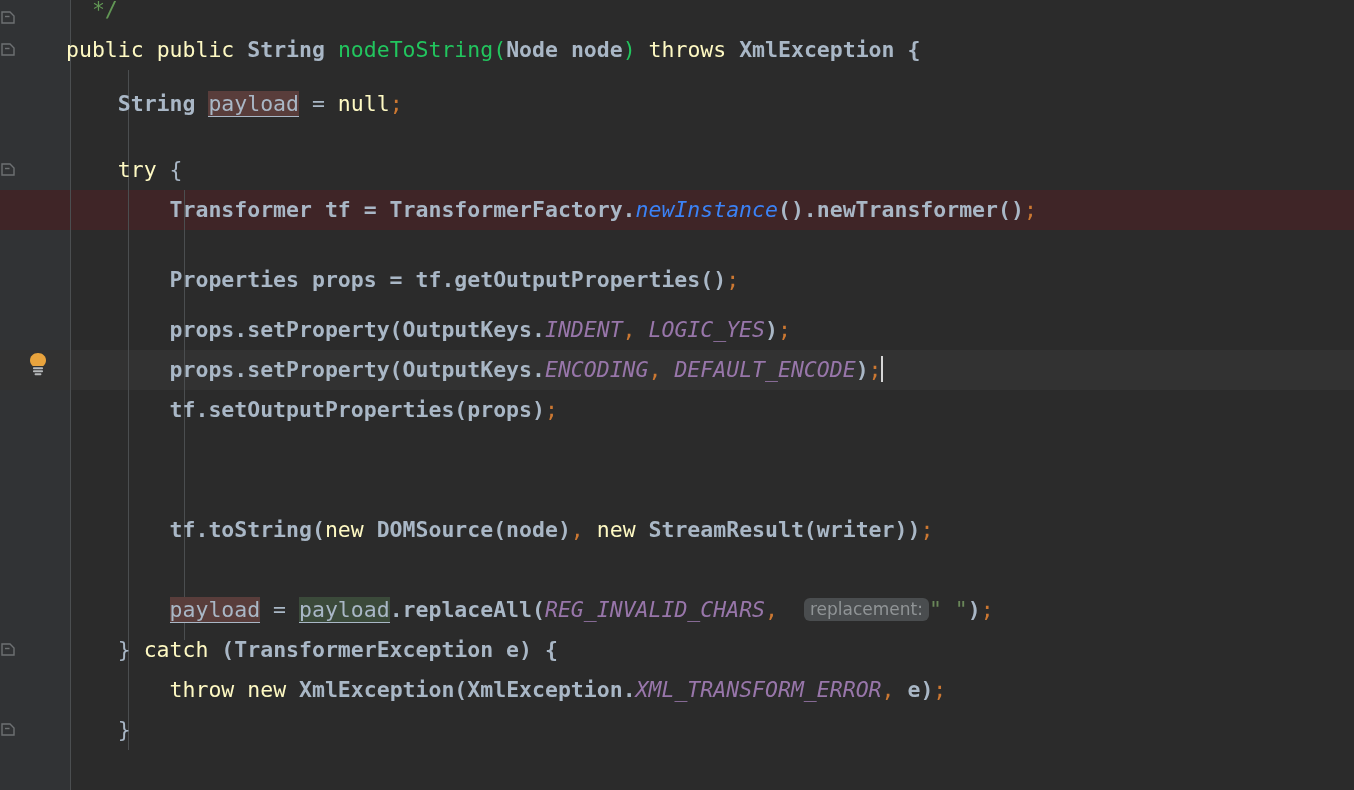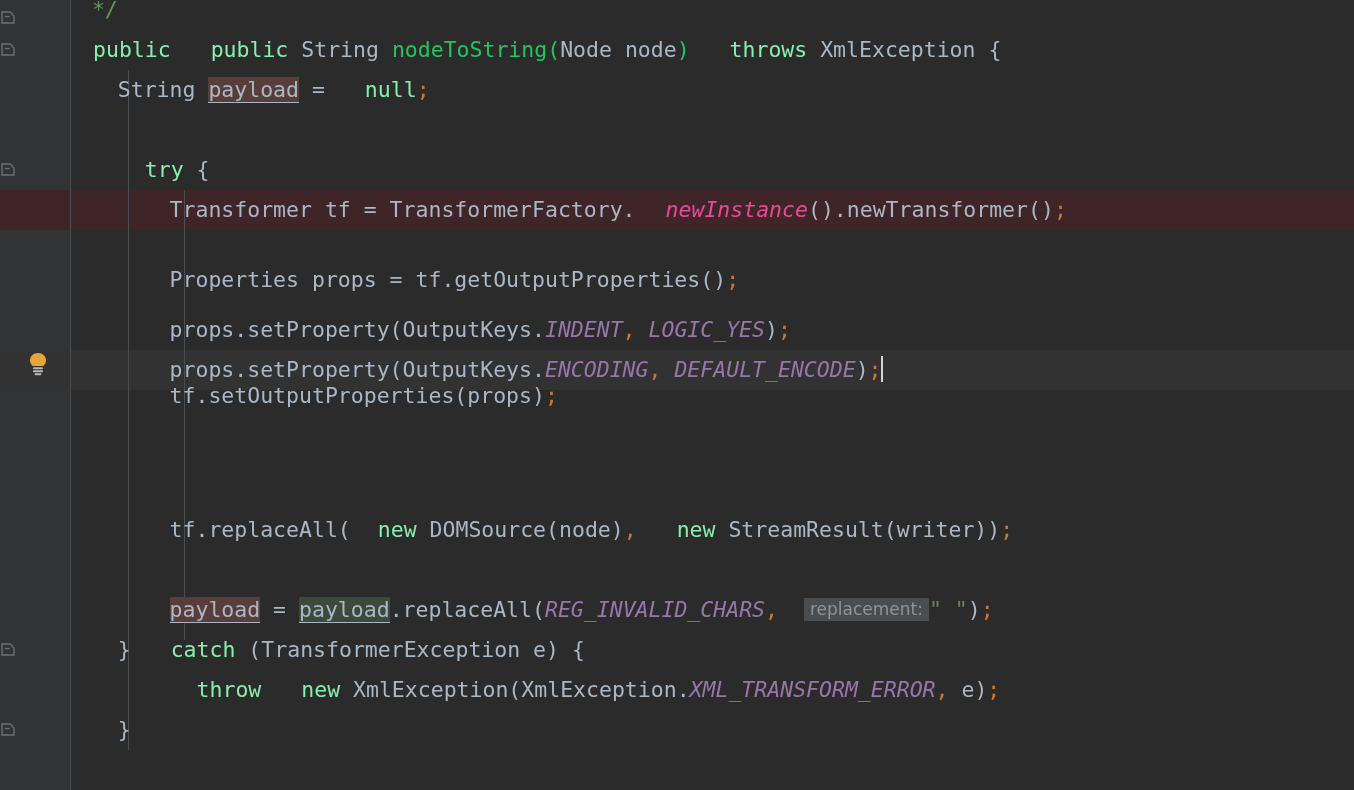--- a/index.html
+++ b/index.html
@@ -98,48 +98,48 @@
 
   
   .iguide {
     position: absolute;
     width: 1px;
     background: #4b4e50;
     z-index: 3;
   }
 
   
-  .kw      { color: #86efac; margin-left: 27px; }
-  .type    { color: #a9b7c6; }
+  .kw      { color: #fef9c3; }
+  .type    { color: #a9b7c6; font-weight: bold; }
   .method  { color: #22c55e; }
   .punct   { color: #a9b7c6; }
   .semi    { color: #cc7832; }
   .comma   { color: #cc7832; }
   .str     { color: #6a8759; }
   .comment { color: #629755; }
   .const   { color: #9876aa; font-style: italic; }
-  .statm   { color: #ec4899; font-style: italic; margin-left: 30px; }
+  .statm   { color: #3b82f6; font-style: italic; }
 
   
   .write-hl {
     background: #593d3b;
     border-bottom: 1px solid #a9b7c6;
   }
   .read-hl {
     background: #3b4a3a;
     border-bottom: 1px solid #a9b7c6;
   }
 
   
   .hint {
     background: #4a4d4f;
     color: #909496;
     font-family: "DejaVu Sans", "Liberation Sans", sans-serif;
     font-size: 17px;
-    border-radius: 0;
+    border-radius: 6px;
     padding: 1px 6px 2px 6px;
     letter-spacing: 0px;
     position: relative;
     top: -2px;
   }
 
   
   .caret {
     display: inline-block;
     width: 2px;
@@ -207,21 +207,21 @@
   <div class="code">
 
     <div class="line" style="top:-10px">
       <span class="ltext comment">  */</span>
     </div>
 
     <div class="line" style="top:30px">
       <span class="ltext"><span class="kw">public</span><span> </span><span class="kw">public</span><span> </span><span class="type">String</span><span> </span><span class="method">nodeToString</span><span class="method">(</span><span class="type">Node node</span><span class="method">) </span><span class="kw">throws</span><span class="type"> XmlException {</span></span>
     </div>
 
-    <div class="line" style="top:70px">
+    <div class="line" style="top:84px">
       <span class="ltext"><span class="type">    String </span><span class="write-hl">payload</span><span class="punct"> = </span><span class="kw">null</span><span class="semi">;</span></span>
     </div>
 
     <div class="line" style="top:150px">
       <span class="ltext"><span class="kw">    try</span><span class="punct"> {</span></span>
     </div>
 
     <div class="line" style="top:190px">
       <span class="ltext"><span class="type">        Transformer tf = TransformerFactory.</span><span class="statm">newInstance</span><span class="type">().newTransformer()</span><span class="semi">;</span></span>
     </div>
@@ -231,27 +231,27 @@
     </div>
 
     <div class="line" style="top:350px">
       <span class="ltext"><span class="type">        props.setProperty(OutputKeys.</span><span class="const">ENCODING</span><span class="comma">,</span><span> </span><span class="const">DEFAULT_ENCODE</span><span class="type">)</span><span class="semi">;</span><span class="caret"></span></span>
     </div>
 
     <div class="line" style="top:310px">
       <span class="ltext"><span class="type">        props.setProperty(OutputKeys.</span><span class="const">INDENT</span><span class="comma">,</span><span> </span><span class="const">LOGIC_YES</span><span class="type">)</span><span class="semi">;</span></span>
     </div>
 
-    <div class="line" style="top:376px">
+    <div class="line" style="top:390px">
       <span class="ltext"><span class="type">        tf.setOutputProperties(props)</span><span class="semi">;</span></span>
     </div>
 
 
     <div class="line" style="top:510px">
-      <span class="ltext"><span class="type">        tf.replaceAll(</span><span class="kw">new</span><span class="type"> DOMSource(node)</span><span class="comma">,</span><span> </span><span class="kw">new</span><span class="type"> StreamResult(writer))</span><span class="semi">;</span></span>
+      <span class="ltext"><span class="type">        tf.toString(</span><span class="kw">new</span><span class="type"> DOMSource(node)</span><span class="comma">,</span><span> </span><span class="kw">new</span><span class="type"> StreamResult(writer))</span><span class="semi">;</span></span>
     </div>
 
 
     <div class="line" style="top:590px">
       <span class="ltext"><span>        </span><span class="write-hl">payload</span><span class="punct"> = </span><span class="read-hl">payload</span><span class="type">.replaceAll(</span><span class="const">REG_INVALID_CHARS</span><span class="comma">,</span><span>  </span><span class="hint">replacement:</span><span class="str">" "</span><span class="type">)</span><span class="semi">;</span></span>
     </div>
 
     <div class="line" style="top:670px">
       <span class="ltext"><span>        </span><span class="kw">throw</span><span> </span><span class="kw">new</span><span class="type"> XmlException(XmlException.</span><span class="const">XML_TRANSFORM_ERROR</span><span class="comma">,</span><span class="type"> e)</span><span class="semi">;</span></span>
     </div>

